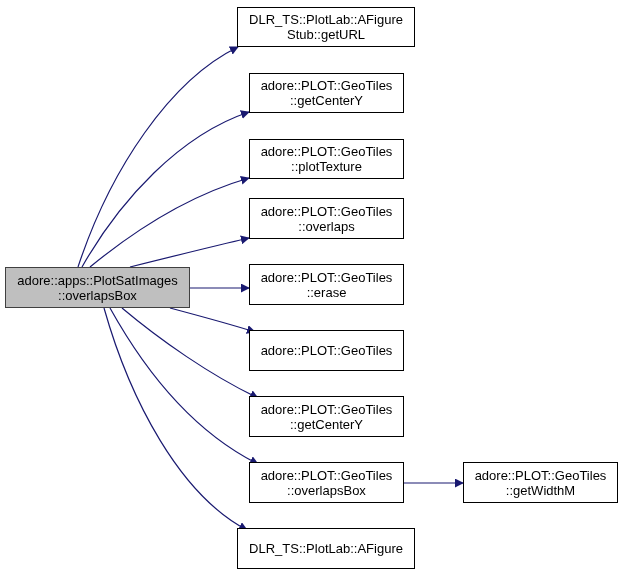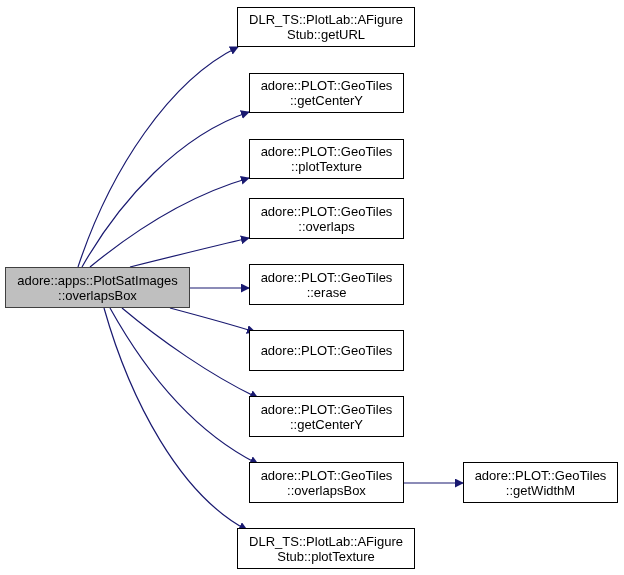--- a/index.html
+++ b/index.html
@@ -65,18 +65,17 @@
 <div class="node" style="left:249px;top:396px;width:155px;height:41px;">
   <span>adore::PLOT::GeoTiles</span>
   <span>::getCenterY</span>
 </div>
 <div class="node" style="left:249px;top:462px;width:155px;height:41px;">
   <span>adore::PLOT::GeoTiles</span>
   <span>::overlapsBox</span>
 </div>
 <div class="node" style="left:237px;top:528px;width:178px;height:41px;">
   <span>DLR_TS::PlotLab::AFigure</span>
-  <span>Stub::plotTexture</span>
 </div>
 <div class="node" style="left:463px;top:462px;width:155px;height:41px;">
   <span>adore::PLOT::GeoTiles</span>
   <span>::getWidthM</span>
 </div>
 
 </body></html>

